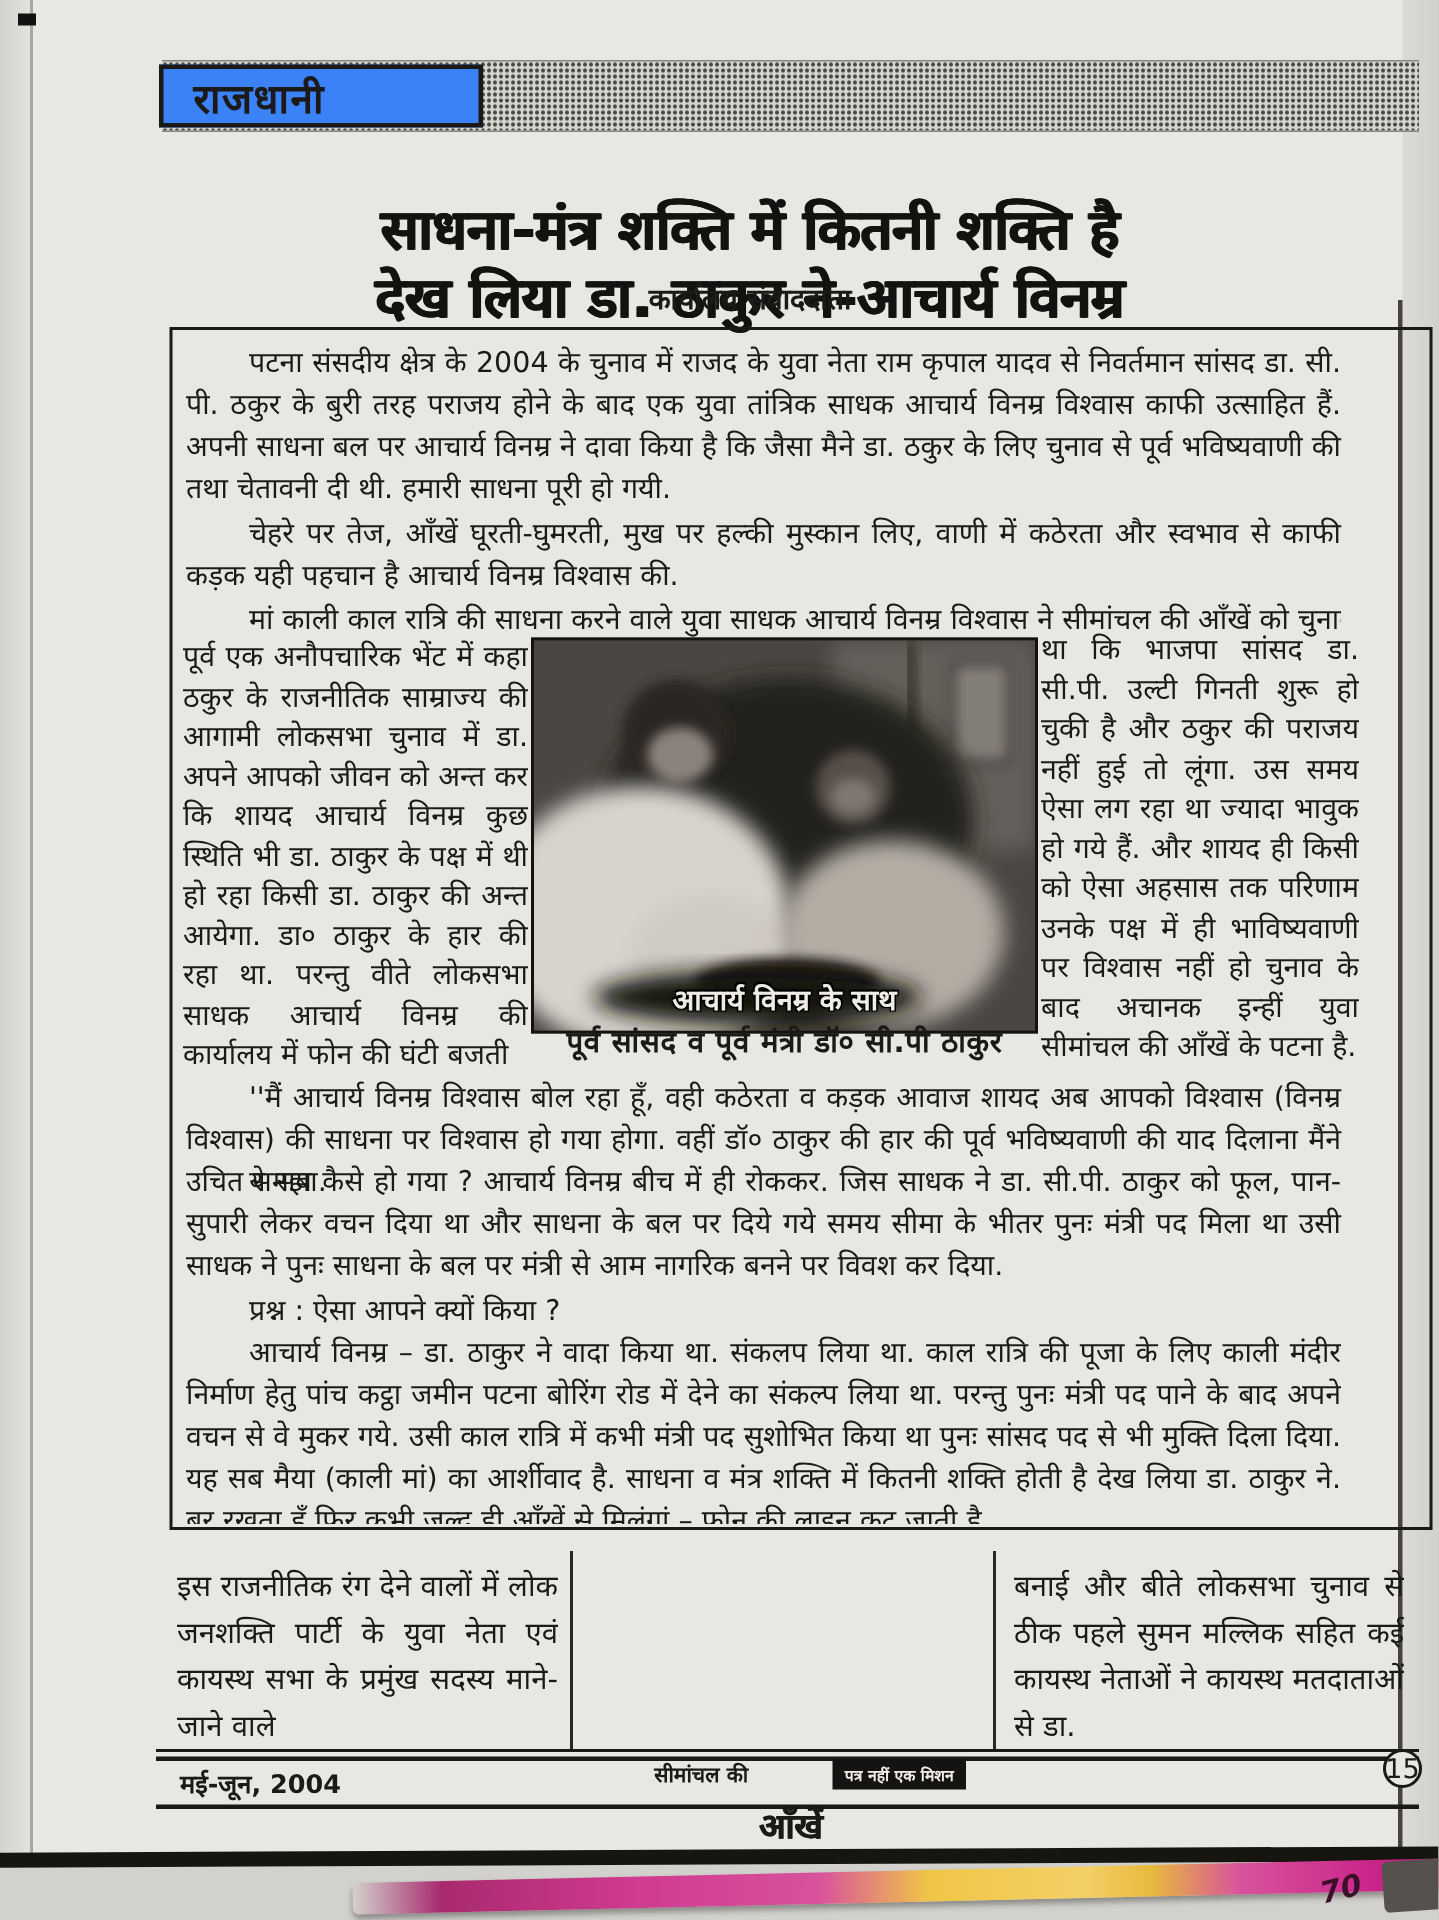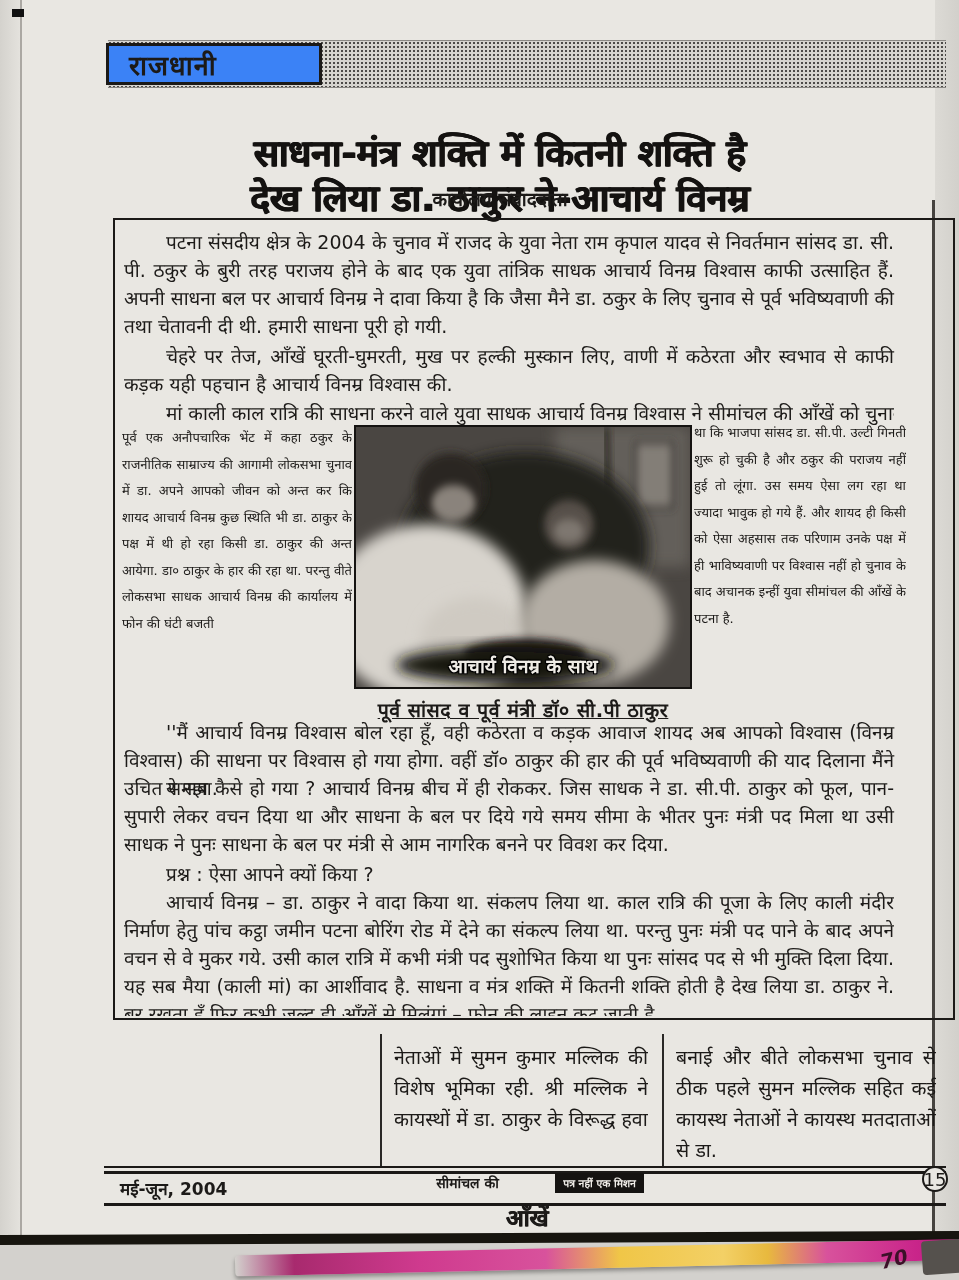--- a/index.html
+++ b/index.html
@@ -40,39 +40,39 @@
   
   .article-box{
     position:absolute;left:113px;top:218px;width:842px;height:802px;
     border:2.5px solid #1b1917;box-sizing:border-box;overflow:hidden;
   }
   .para{position:absolute;left:9px;width:770px;font-size:19px;line-height:28px;
     text-align:justify;text-indent:42px;}
   .p1{top:8px;}
   .p2{top:122px;}
   .p3lead{top:179px;white-space:nowrap;overflow:hidden;}
-  .col{position:absolute;font-size:13px;line-height:26.5px;text-align:justify;overflow:hidden;}
+  .col{position:absolute;font-size:19px;line-height:26.5px;text-align:justify;overflow:hidden;}
   .left-col{left:7px;top:205px;width:230px;height:292px;}
   .right-col{left:579px;top:200px;width:212px;height:296px;}
   .p4{top:498px;}
   .p5{top:554px;}
   .p6{top:640px;}
   .p7{top:668px;height:128px;overflow:hidden;}
   
   .photo{position:absolute;left:239px;top:205px;width:338px;height:264px;
     border:2.5px solid #151311;box-sizing:border-box;background:#4e4a46;}
   .photo svg{display:block;width:100%;height:100%;}
   .photo-caption-overlay{
     position:absolute;left:0;bottom:8px;width:100%;text-align:center;
     font-size:19px;font-weight:bold;color:#efece6;
     text-shadow:0 0 2px #000,1px 1px 0 #000,-1px -1px 0 #000,1px -1px 0 #000,-1px 1px 0 #000;
   }
   .photo-caption-below{
-    position:absolute;left:239px;top:476px;width:338px;text-align:center;
-    font-size:19.5px;font-weight:bold;letter-spacing:.5px;text-decoration:underline;
+    position:absolute;left:239px;top:460px;width:338px;text-align:center;
+    font-size:19.5px;font-weight:bold;letter-spacing:.5px;
   }
   
   .bottom-col{position:absolute;top:1042px;font-size:19.5px;line-height:31px;
     text-align:justify;height:122px;overflow:hidden;}
   .bc1{left:118px;width:254px;}
   .bc2{left:394px;width:254px;}
   .bc3{left:676px;width:260px;}
   .col-sep{position:absolute;top:1034px;width:2px;height:132px;background:#2a2826;}
   .sep1{left:380px;}
   .sep2{left:662px;}
@@ -163,22 +163,22 @@
     <div class="col right-col">था कि भाजपा सांसद डा. सी.पी. उल्टी गिनती शुरू हो चुकी है और ठकुर की पराजय नहीं हुई तो लूंगा. उस समय ऐसा लग रहा था ज्यादा भावुक हो गये हैं. और शायद ही किसी को ऐसा अहसास तक परिणाम उनके पक्ष में ही भाविष्यवाणी पर विश्वास नहीं हो चुनाव के बाद अचानक इन्हीं युवा सीमांचल की आँखें के पटना है.</div>
 
     <div class="photo-caption-below">पूर्व सांसद व पूर्व मंत्री डॉ० सी.पी ठाकुर</div>
 
     <div class="para p4">''मैं आचार्य विनम्र विश्वास बोल रहा हूँ, वही कठेरता व कड़क आवाज शायद अब आपको विश्वास (विनम्र विश्वास) की साधना पर विश्वास हो गया होगा. वहीं डॉ० ठाकुर की हार की पूर्व भविष्यवाणी की याद दिलाना मैंने उचित समझा.</div>
     <div class="para p5">ये सब कैसे हो गया ? आचार्य विनम्र बीच में ही रोककर. जिस साधक ने डा. सी.पी. ठाकुर को फूल, पान-सुपारी लेकर वचन दिया था और साधना के बल पर दिये गये समय सीमा के भीतर पुनः मंत्री पद मिला था उसी साधक ने पुनः साधना के बल पर मंत्री से आम नागरिक बनने पर विवश कर दिया.</div>
     <div class="para p6">प्रश्न : ऐसा आपने क्यों किया  ?</div>
     <div class="para p7">आचार्य विनम्र – डा. ठाकुर ने वादा किया था. संकलप लिया था. काल रात्रि की पूजा के लिए काली मंदीर निर्माण हेतु पांच कट्ठा जमीन पटना बोरिंग रोड में देने का संकल्प लिया था. परन्तु पुनः मंत्री पद पाने के बाद अपने वचन से वे मुकर गये. उसी काल रात्रि में कभी मंत्री पद सुशोभित किया था पुनः सांसद पद से भी मुक्ति दिला दिया. यह सब मैया (काली मां) का आर्शीवाद है. साधना व मंत्र शक्ति में कितनी शक्ति होती है देख लिया डा. ठाकुर ने. बर  रखता हूँ फिर कभी जल्द ही आँखें से मिलूंगां – फोन की लाइन कट जाती है.</div>
   </div>
 
+  <div class="bottom-col bc1">इस राजनीतिक रंग देने वालों में लोक जनशक्ति पार्टी के युवा नेता एवं कायस्थ सभा के प्रमुंख सदस्य माने-जाने वाले</div>
   <div class="col-sep sep1"></div>
-  <div class="bottom-col bc2">नेताओं में सुमन कुमार मल्लिक की विशेष भूमिका रही. श्री मल्लिक ने कायस्थों में डा. ठाकुर के विरूद्ध हवा</div>
   <div class="col-sep sep2"></div>
   <div class="bottom-col bc3">बनाई और बीते लोकसभा चुनाव से ठीक पहले सुमन मल्लिक सहित कई कायस्थ नेताओं ने कायस्थ मतदाताओं से डा.</div>
 
   <div class="rule rule-a"></div>
   <div class="rule rule-b"></div>
   <div class="rule rule-c"></div>
   <div class="footer-date">मई-जून, 2004</div>
   <div class="masthead">
     <span class="masthead-prefix">सीमांचल की</span>
     <span class="masthead-title">आँखें</span>

